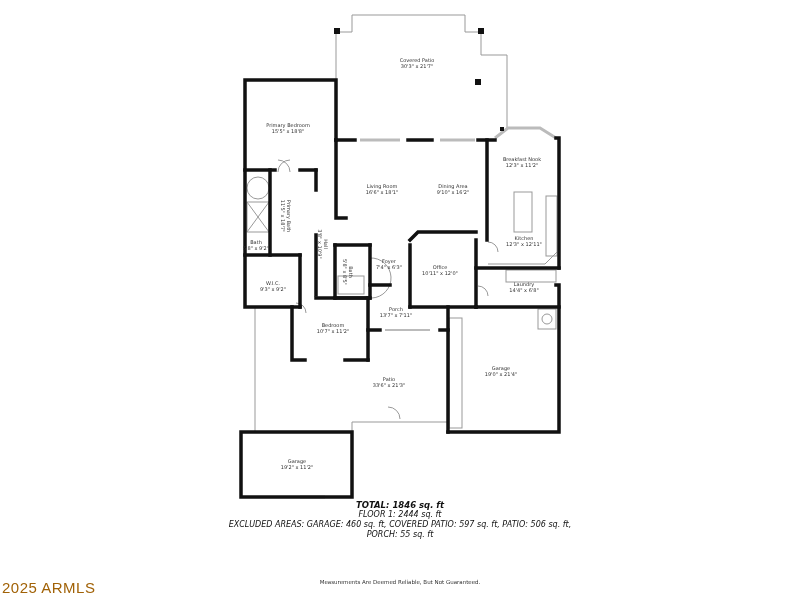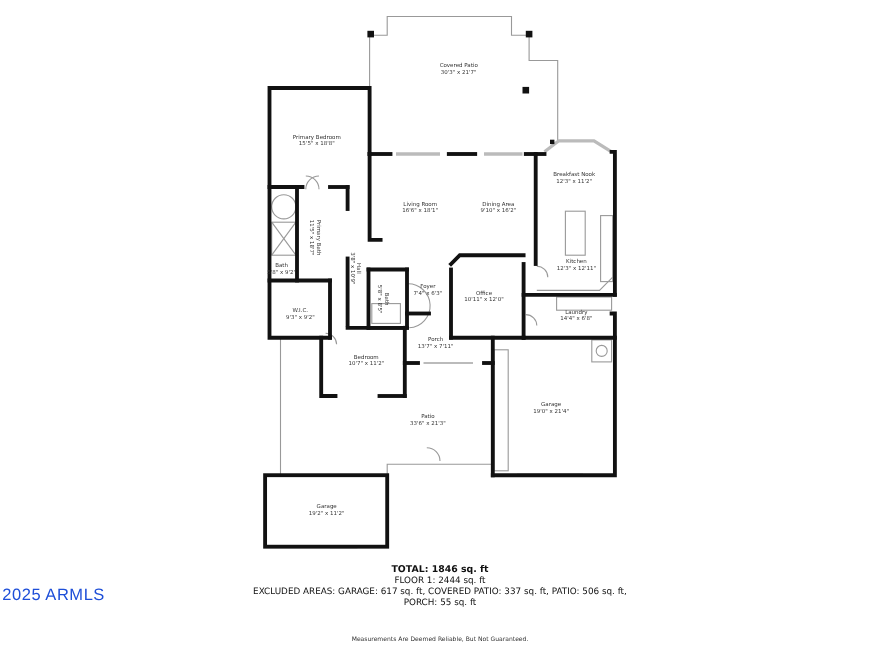--- a/index.html
+++ b/index.html
@@ -1,23 +1,23 @@
 <!DOCTYPE html>
 <html><head>
 <meta charset="utf-8">
 <style>
   html,body{margin:0;padding:0;background:#fff;}
   body{width:800px;height:600px;position:relative;overflow:hidden;font-family:"DejaVu Sans",sans-serif;}
   svg{position:absolute;left:0;top:0;}
   .lbl{position:absolute;font-size:5px;color:#333;text-align:center;line-height:6px;white-space:nowrap;transform:translateX(-50%);}
   .rot{transform:translateX(-50%) rotate(90deg);}
-  .summary{position:absolute;left:0;width:800px;top:513px;text-align:center;font-size:8px;color:#111;line-height:10px;}
+  .summary{position:absolute;left:0;width:800px;top:500px;text-align:center;font-size:8px;color:#111;line-height:10px;font-style:italic;}
   .summary .total{font-weight:bold;font-size:8.5px;}
   .disclaimer{position:absolute;left:0;width:800px;top:579px;text-align:center;font-size:5.5px;color:#333;}
-  .watermark{position:absolute;left:2px;top:532px;font-size:15px;color:#1d4ed8;letter-spacing:0.5px;font-family:"Liberation Sans",sans-serif;}
+  .watermark{position:absolute;left:2px;top:579px;font-size:15px;color:#a16207;letter-spacing:0.5px;font-family:"Liberation Sans",sans-serif;}
 </style>
 </head>
 <body>
 
 <svg width="800" height="600" viewBox="0 0 800 600">
   <g fill="none" stroke="#999" stroke-width="1">
 
     <polyline points="336,140 336,32 352,32 352,15 465,15 465,32 481,32 481,55 507,55 507,128"></polyline>
 
     <polyline points="255,307 255,432 240,432"></polyline>
@@ -179,17 +179,17 @@
     <div>19'0" x 21'4"</div>
   </div>
 <div class="lbl" style="left:297px;top:458px;">
     <div>Garage</div>
     <div>19'2" x 11'2"</div>
   </div>
 
 <div class="summary">
   <div class="total">TOTAL: 1846 sq. ft</div>
   <div>FLOOR 1: 2444 sq. ft</div>
-  <div>EXCLUDED AREAS: GARAGE: 617 sq. ft, COVERED PATIO: 337 sq. ft, PATIO: 506 sq. ft,</div>
+  <div>EXCLUDED AREAS: GARAGE: 460 sq. ft, COVERED PATIO: 597 sq. ft, PATIO: 506 sq. ft,</div>
   <div>PORCH: 55 sq. ft</div>
 </div>
 <div class="disclaimer">Measurements Are Deemed Reliable, But Not Guaranteed.</div>
 <div class="watermark">2025 ARMLS</div>
 
 </body></html>

